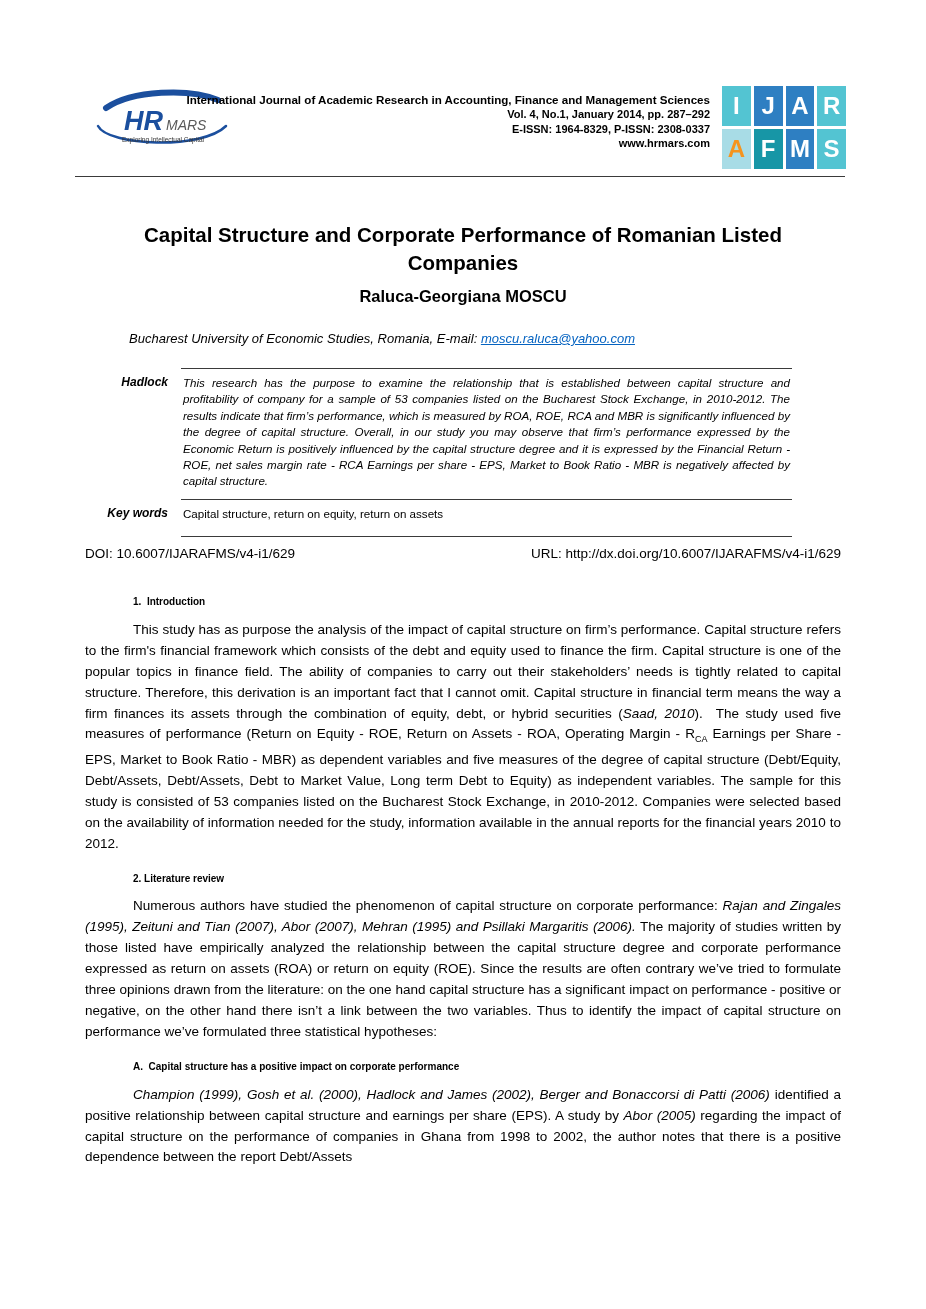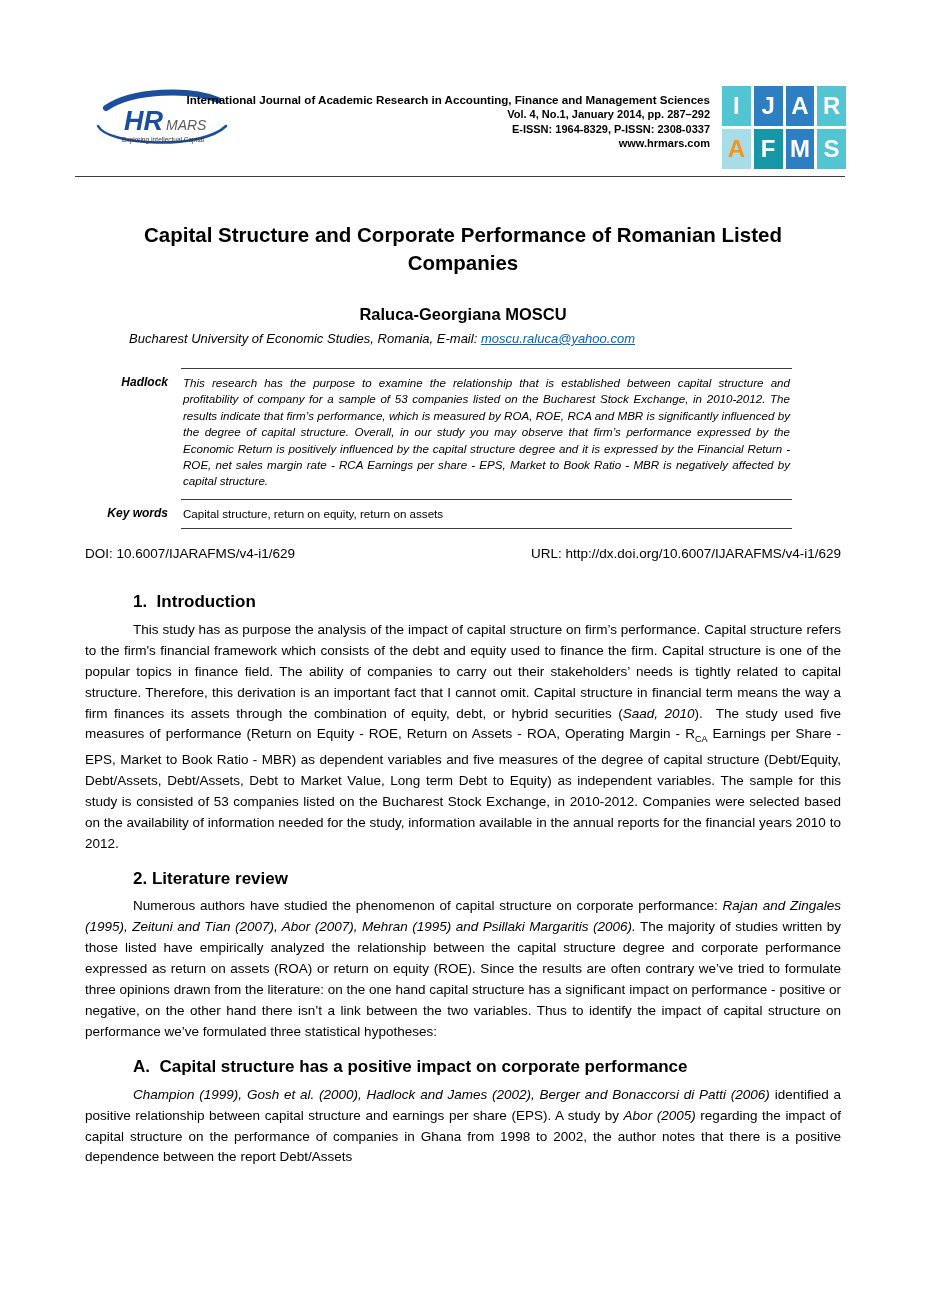--- a/index.html
+++ b/index.html
@@ -40,21 +40,21 @@
   .txt-orange { color: #f5941e; }
 
   .header-rule { position: absolute; top: 176px; left: 75px; width: 770px; border-top: 1.6px solid #3a3a3a; }
 
   
   .article-title {
     position: absolute; top: 221px; left: 113px; width: 700px;
     text-align: center; font-weight: bold; font-size: 20.5px; line-height: 28px;
   }
   .author {
-    position: absolute; top: 305px; left: 0; width: 926px;
+    position: absolute; top: 287px; left: 0; width: 926px;
     text-align: center; font-weight: bold; font-size: 16.5px;
   }
   .affiliation {
     position: absolute; top: 331px; left: 0; width: 764px;
     text-align: center; font-style: italic; font-size: 13px;
   }
   .affiliation a { color: #0563c1; text-decoration: underline; }
 
   
   .abstract-block {
@@ -65,32 +65,32 @@
     font-weight: bold; font-style: italic; font-size: 12px;
     text-align: right; padding-top: 7px;
   }
   .abs-text {
     font-style: italic; font-size: 11.6px; line-height: 16.4px; text-align: justify;
     border-top: 1.3px solid #3a3a3a; padding: 6px 2px 9px 2px;
   }
   .kw-text {
     font-size: 11.6px;
     border-top: 1.3px solid #3a3a3a; border-bottom: 1.3px solid #3a3a3a;
-    padding: 7px 2px 8px 2px;
+    padding: 7px 2px 16px 2px;
   }
 
   
   .doi-row {
     position: absolute; top: 546px; left: 85px; width: 756px;
     display: flex; justify-content: space-between; font-size: 13.5px;
   }
 
   
   .main { position: absolute; top: 592px; left: 85px; width: 756px; font-size: 13.5px; line-height: 20.9px; }
-  .section-heading { font-weight: bold; font-size: 17px; margin: 0 0 7px 48px; }
+  .section-heading { font-weight: bold; font-size: 10px; margin: 0 0 7px 48px; }
   .body-par { text-align: justify; text-indent: 48px; margin-bottom: 14px; }
   .gap-top { }
   .body-par sub { font-size: 9px; }
 </style>
 </head>
 <body>
 
 <div class="page">
 
   <div class="hrmars-logo">

